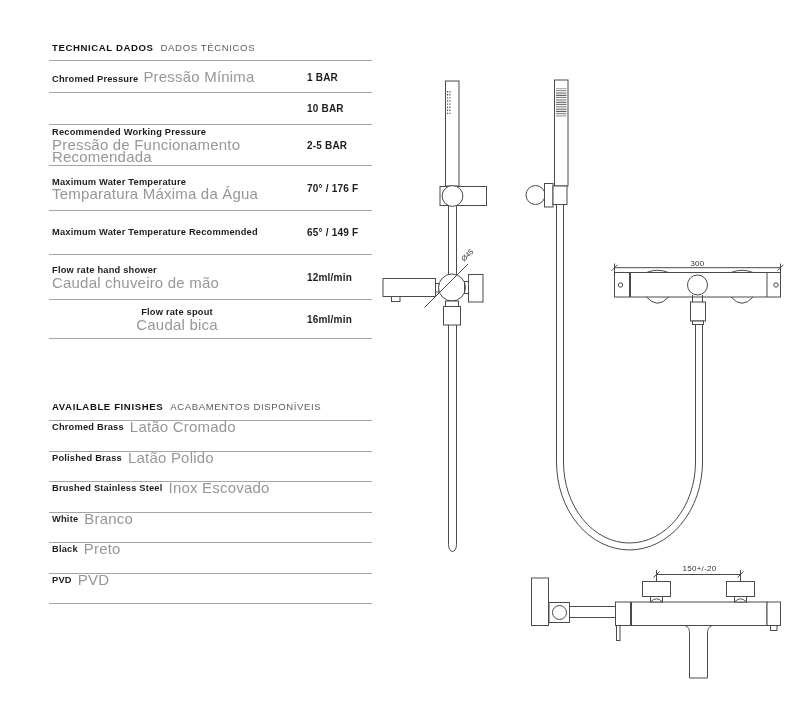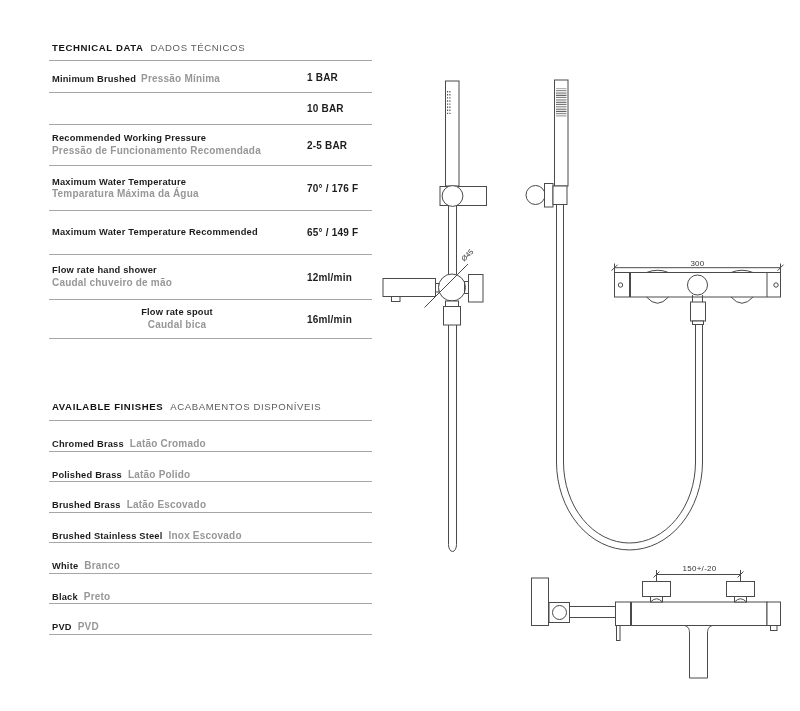--- a/index.html
+++ b/index.html
@@ -12,51 +12,51 @@
   #finishes{top:392px;border-bottom:1px solid #a6a6a6;}
   .sec-head{height:27px;padding:4px 0 0 3px;box-sizing:border-box;white-space:nowrap;}
   #finishes .sec-head{height:28px;}
   .head-en{font-weight:bold;font-size:9.6px;letter-spacing:.6px;color:#141414;}
   .head-pt{font-size:9.6px;letter-spacing:.6px;color:#5c5c5c;margin-left:7px;}
 
   .trow{position:relative;border-top:1px solid #a6a6a6;box-sizing:border-box;
         display:flex;flex-direction:column;justify-content:center;padding-left:3px;}
   .trow:last-child{border-bottom:1px solid #a6a6a6;text-align:center;}
   .en{font-weight:bold;font-size:9.3px;color:#1d1d1d;letter-spacing:.2px;line-height:12.5px;}
-  .pt{font-size:10px;color:#979797;letter-spacing:.2px;line-height:12.5px;font-weight:bold;}
+  .pt{font-size:15px;color:#979797;letter-spacing:.2px;line-height:12.5px;}
   .inline .pt{margin-left:5px;}
   .lbl{width:250px;}
   .val{position:absolute;left:258px;top:50%;transform:translateY(-50%);
        font-weight:bold;font-size:10px;color:#1d1d1d;letter-spacing:.2px;white-space:nowrap;}
 
-  .frow{height:30.5px;border-top:1px solid #a6a6a6;display:flex;align-items:flex-end;
+  .frow{height:30.5px;border-top:1px solid #a6a6a6;display:flex;align-items:flex-start;
         padding-left:3px;box-sizing:border-box;}
   .frow .pt{margin-left:6px;}
 
   
   #drawing{position:absolute;left:380px;top:60px;width:420px;height:640px;}
   .ln{stroke:#4a4a4a;fill:none;stroke-width:1;}
   .fw{stroke:#4a4a4a;fill:#ffffff;stroke-width:1;}
   .b2{stroke-width:2;}
   .dots{stroke-dasharray:1.4 1.7;stroke-width:1.1;}
   text.dim{fill:#333;stroke:none;font:8px "Liberation Sans",sans-serif;letter-spacing:.3px;}
   text.dim45{fill:#333;stroke:none;font:7.2px "Liberation Sans",sans-serif;}
 </style>
 </head>
 <body>
 
 <div class="page">
 
   <div class="section" id="tech">
     <div class="sec-head">
-      <span class="head-en">TECHNICAL DATA</span><span class="head-pt">DADOS TÉCNICOS</span>
+      <span class="head-en">TECHNICAL DADOS</span><span class="head-pt">DADOS TÉCNICOS</span>
     </div>
 
     <div class="trow inline" style="height:32px">
-      <div class="lbl"><span class="en">Minimum Brushed</span><span class="pt">Pressão Mínima</span></div>
+      <div class="lbl"><span class="en">Chromed Pressure</span><span class="pt">Pressão Mínima</span></div>
       <div class="val">1 BAR</div>
     </div>
 
     <div class="trow inline" style="height:31.5px">
       <div class="val">10 BAR</div>
     </div>
 
     <div class="trow" style="height:41.5px">
       <div class="lbl">
           <div class="en">Recommended Working Pressure</div>
@@ -101,24 +101,20 @@
     <div class="sec-head">
       <span class="head-en">AVAILABLE FINISHES</span><span class="head-pt">ACABAMENTOS DISPONÍVEIS</span>
     </div>
     <div class="frow">
         <span class="en">Chromed Brass</span>
         <span class="pt">Latão Cromado</span>
       </div>
     <div class="frow">
         <span class="en">Polished Brass</span>
         <span class="pt">Latão Polido</span>
-      </div>
-    <div class="frow">
-        <span class="en">Brushed Brass</span>
-        <span class="pt">Latão Escovado</span>
       </div>
     <div class="frow">
         <span class="en">Brushed Stainless Steel</span>
         <span class="pt">Inox Escovado</span>
       </div>
     <div class="frow">
         <span class="en">White</span>
         <span class="pt">Branco</span>
       </div>
     <div class="frow">

